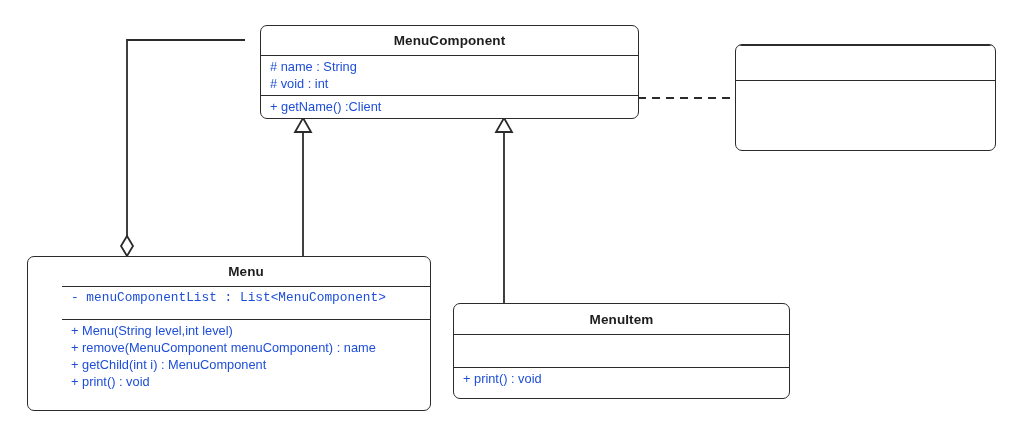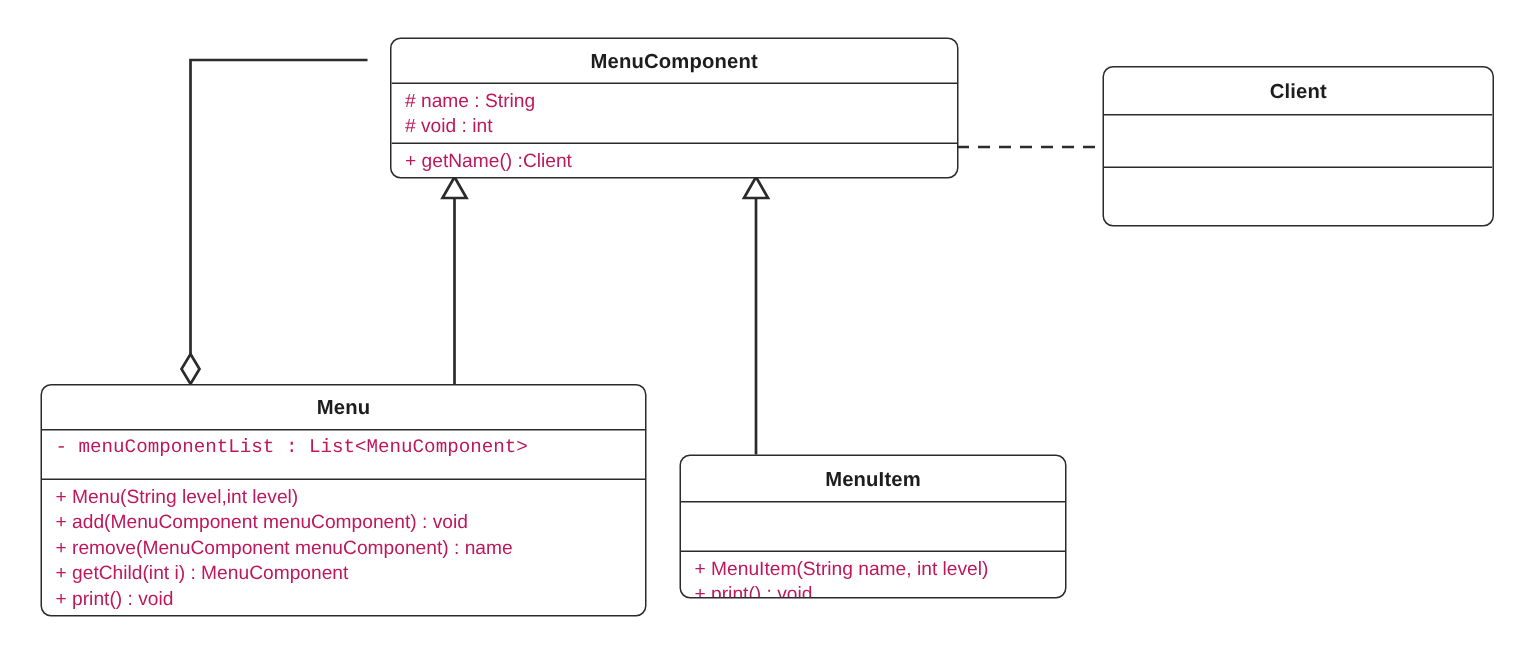--- a/index.html
+++ b/index.html
@@ -45,43 +45,43 @@
   }
   .uml-divider {
     height: 0;
     border-top: 1.6px solid #2b2b2b;
   }
   .uml-compartment {
     padding: 2px 0 2px 0;
   }
   .uml-row {
     font-size: 12.8px;
-    color: #be185d;
+    color: #1d4ed8;
     line-height: 17px;
     padding: 0 6px 0 9px;
     white-space: nowrap;
   }
   .compartment-empty {
     height: 26px;
   }
 
   
   #class-menucomponent { left: 232px; top: 25px;  width: 379px; height: 94px; margin-left: 28px; }
   #class-menucomponent .uml-title { height: 29px; }
   #class-menucomponent .attrs { height: 35px; }
 
   #class-client { left: 735px; top: 44px; width: 261px; height: 107px; }
   #class-client .uml-title { height: 31px; }
   #class-client .attrs { height: 30px; }
 
-  #class-menu { left: 27px; top: 256px; width: 404px; height: 155px; }
+  #class-menu { left: 27px; top: 256px; width: 404px; height: 155px; padding-left: 34px; }
   #class-menu .uml-title { height: 29px; }
   #class-menu .attrs { height: 28px; font-family: Liberation Mono, monospace; }
 
-  #class-menuitem { left: 453px; top: 303px; width: 258px; height: 96px; }
+  #class-menuitem { left: 453px; top: 303px; width: 337px; height: 96px; }
   #class-menuitem .uml-title { height: 30px; }
   #class-menuitem .attrs { height: 28px; }
 </style>
 </head>
 <body>
 
 <div id="canvas">
 
   <svg id="edges" viewBox="0 0 1018 438" width="1018" height="438">
 
@@ -113,46 +113,43 @@
       <div class="uml-row"># void : int</div>
     </div>
     <div class="uml-divider"></div>
     <div class="uml-compartment methods">
       <div class="uml-row">+ getName() :Client</div>
       <div class="uml-row">+ print() : void</div>
     </div>
   </div>
 
   <div class="uml-class" id="class-client">
-    <div class="uml-title">Client</div>
     <div class="uml-divider"></div>
     <div class="uml-compartment attrs compartment-empty"></div>
     <div class="uml-divider"></div>
   </div>
 
   <div class="uml-class" id="class-menu">
     <div class="uml-title">Menu</div>
     <div class="uml-divider"></div>
     <div class="uml-compartment attrs">
       <div class="uml-row">- menuComponentList : List&lt;MenuComponent&gt;</div>
     </div>
     <div class="uml-divider"></div>
     <div class="uml-compartment methods">
       <div class="uml-row">+ Menu(String level,int level)</div>
-      <div class="uml-row">+ add(MenuComponent menuComponent) : void</div>
       <div class="uml-row">+ remove(MenuComponent menuComponent) : name</div>
       <div class="uml-row">+ getChild(int i) : MenuComponent</div>
       <div class="uml-row">+ print() : void</div>
     </div>
   </div>
 
   <div class="uml-class" id="class-menuitem">
     <div class="uml-title">MenuItem</div>
     <div class="uml-divider"></div>
     <div class="uml-compartment attrs compartment-empty"></div>
     <div class="uml-divider"></div>
     <div class="uml-compartment methods">
-      <div class="uml-row">+ MenuItem(String name, int level)</div>
       <div class="uml-row">+ print() : void</div>
     </div>
   </div>
 
 </div>
 
 </body></html>

